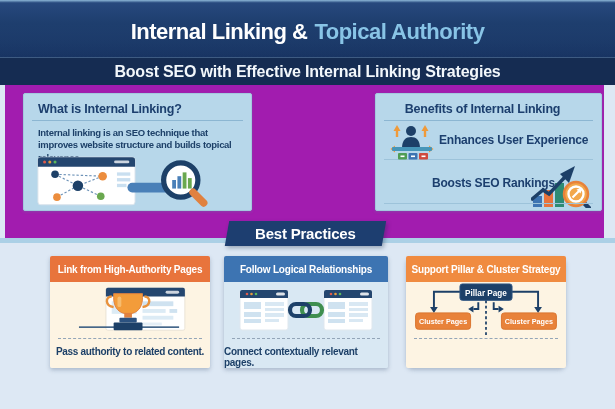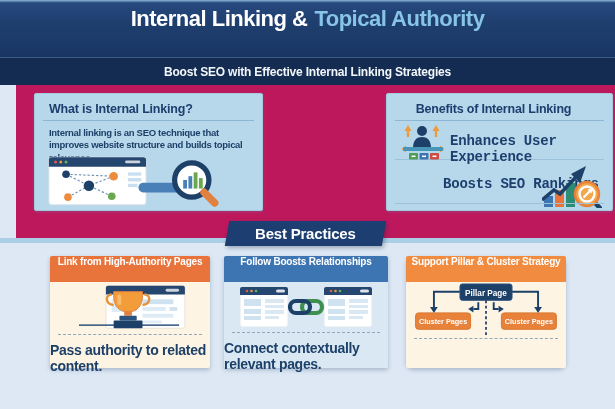--- a/index.html
+++ b/index.html
@@ -4,71 +4,71 @@
 <style>
   * { margin:0; padding:0; box-sizing:border-box; }
   html,body { width:615px; height:409px; overflow:hidden; }
   body { font-family:"Liberation Sans", sans-serif; }
   .stage { position:relative; width:615px; height:409px; background:#dde8f4; overflow:hidden; }
 
   
   .header { position:absolute; top:0; left:0; width:615px; height:85px; }
   .header-top { position:absolute; top:0; left:0; width:615px; height:57px;
     background:linear-gradient(180deg,#8db8d8 0%,#27497e 5%,#1e3e6e 40%,#1a366200 100%),linear-gradient(180deg,#20416f 0%,#183463 100%);
-    display:flex; justify-content:center; }
+    display:flex; align-items:center; justify-content:center; }
   .main-title { font-size:22px; font-weight:bold; letter-spacing:-0.5px; color:#ffffff; padding-top:6px; }
   .main-title .accent { color:#88c4e6; padding-left:7px; }
   .header-sub { position:absolute; top:57px; left:0; width:615px; height:28px; background:#152c52;
     border-top:1px solid rgba(140,180,220,0.35); display:flex; align-items:center; justify-content:center; }
-  .subtitle { color:#f2f7fb; font-size:12px; font-weight:bold; letter-spacing:-0.2px; }
-
-  
-  .section-top { position:absolute; top:85px; left:16px; width:599px; height:153px; background:#be185d; }
+  .subtitle { color:#f2f7fb; font-size:16px; font-weight:bold; letter-spacing:-0.2px; }
+
+  
+  .section-top { position:absolute; top:85px; left:5px; width:599px; height:153px; background:#a21caf; }
   .info-card { position:absolute; top:8px; height:118px; background:#b7d7ea; border:1px solid #a3c8de;
     box-shadow:0 1px 3px rgba(100,130,160,0.35); border-radius:2px; }
   .what-card  { left:18px;  width:229px; }
   .benefits-card { left:370px; width:227px; }
   .card-title { font-size:12.5px; font-weight:bold; color:#1c3f6e; letter-spacing:-0.2px; padding:8px 14px 4px 14px; }
   .benefits-card .card-title { text-align:center; padding-left:0; padding-right:12px; }
   .card-rule { border:none; border-top:1px solid #8cb6d2; margin:0 8px; }
   .what-body { font-size:9.5px; font-weight:bold; letter-spacing:-0.3px; line-height:1.3;
     color:#1d4068; padding:6px 14px 0 14px; }
   .what-illustration { position:absolute; left:12px; bottom:1px; }
 
   .benefit-row { position:relative; margin:0 8px; border-bottom:1px solid #9dc3da; }
   .benefit-row-1 { height:39px; }
   .benefit-row-2 { height:49px; border-bottom:none; }
   .benefit-row-2::after { content:""; position:absolute; left:0; right:0; bottom:5px; border-top:1px solid #9dc3da; }
-  .benefit-label { position:absolute; font-size:14px; font-weight:bold; letter-spacing:-0.2px; color:#1c3f6e;font-family:Liberation Mono, monospace; }
+  .benefit-label { position:absolute; font-size:12px; font-weight:bold; letter-spacing:-0.2px; color:#1c3f6e; }
   .benefit-row-1 .benefit-label { left:55px; top:12px; }
   .benefit-row-2 .benefit-label { left:48px; top:16px; }
   .benefit-icon-left  { position:absolute; left:6px; top:2px; }
   .benefit-icon-right { position:absolute; right:2px; top:2px; }
 
   
   .stripe { position:absolute; top:238px; left:0; width:615px; height:5px; background:#abd0e6; }
   .banner { position:absolute; top:221px; left:227px; width:157px; height:25px; background:#1d3e70;
     transform:skewX(-10deg); box-shadow:2px 2px 4px rgba(20,40,70,0.35); z-index:5;
     display:flex; align-items:center; justify-content:center; }
   .banner span { transform:skewX(10deg); color:#ffffff; font-size:15px; font-weight:bold; letter-spacing:-0.2px; }
 
   
   .section-bottom { position:absolute; top:243px; left:0; width:615px; height:166px; background:#dde8f4; }
   .pcard { position:absolute; top:13px; height:112px; border-radius:2px;
     box-shadow:0 2px 4px rgba(90,110,140,0.4); }
   .pcard-1 { left:50px;  width:160px; }
   .pcard-2 { left:224px; width:164px; }
   .pcard-3 { left:406px; width:160px;border-radius:7px; }
-  .pcard-header { height:26px; display:flex; justify-content:center;
+  .pcard-header { height:26px; display:flex; align-items:center; justify-content:center;
     border-radius:2px 2px 0 0; }
   .pcard-header span { color:#ffffff; font-size:10px; font-weight:bold; letter-spacing:-0.2px; }
   .pcard-body { height:86px; border-radius:0 0 2px 2px; display:flex; flex-direction:column; align-items:center; }
   .pcard-icon { height:56px; display:flex; align-items:center; justify-content:center;text-decoration:underline; }
   .pcard-divider { width:calc(100% - 16px); border-top:1px dashed #93a5b8; }
-  .pcard-caption { font-size:14px; font-weight:bold; letter-spacing:-0.3px; color:#1d4068; margin-top:7px; }
+  .pcard-caption { font-size:10px; font-weight:bold; letter-spacing:-0.3px; color:#1d4068; margin-top:7px; }
 </style>
 </head>
 <body>
 
 <div class="stage">
 
   <div class="header">
     <div class="header-top">
       <div class="main-title"><span>Internal Linking &amp;</span><span class="accent">Topical Authority</span></div>
     </div>
@@ -197,21 +197,21 @@
             <rect x="48" y="40" width="30" height="8" rx="1" fill="#1d4068"></rect>
           </svg>
         </div>
         <div class="pcard-divider"></div>
         <div class="pcard-caption">Pass authority to related content.</div>
       </div>
     </div>
 
     <div class="pcard pcard-2">
       <div class="pcard-header" style="background-color: rgb(61, 116, 178);">
-        <span>Follow Boosts Relationships</span>
+        <span>Follow Logical Relationships</span>
       </div>
       <div class="pcard-body" style="background-color: rgb(217, 232, 243);">
         <div class="pcard-icon">
           <svg width="136" height="50" viewBox="0 0 136 48">
             <g>
               <rect x="2" y="4" width="48" height="40" rx="2" fill="#ffffff" stroke="#dfe7ee"></rect>
               <path d="M2,6 a2,2 0 0 1 2,-2 h44 a2,2 0 0 1 2,2 v6 h-48 z" fill="#24466f"></path>
               <circle cx="9" cy="8" r="1.3" fill="#e05b4b"></circle>
                 <circle cx="13.5" cy="8" r="1.3" fill="#e89a3b"></circle>
                 <circle cx="18" cy="8" r="1.3" fill="#5cb85c"></circle>

